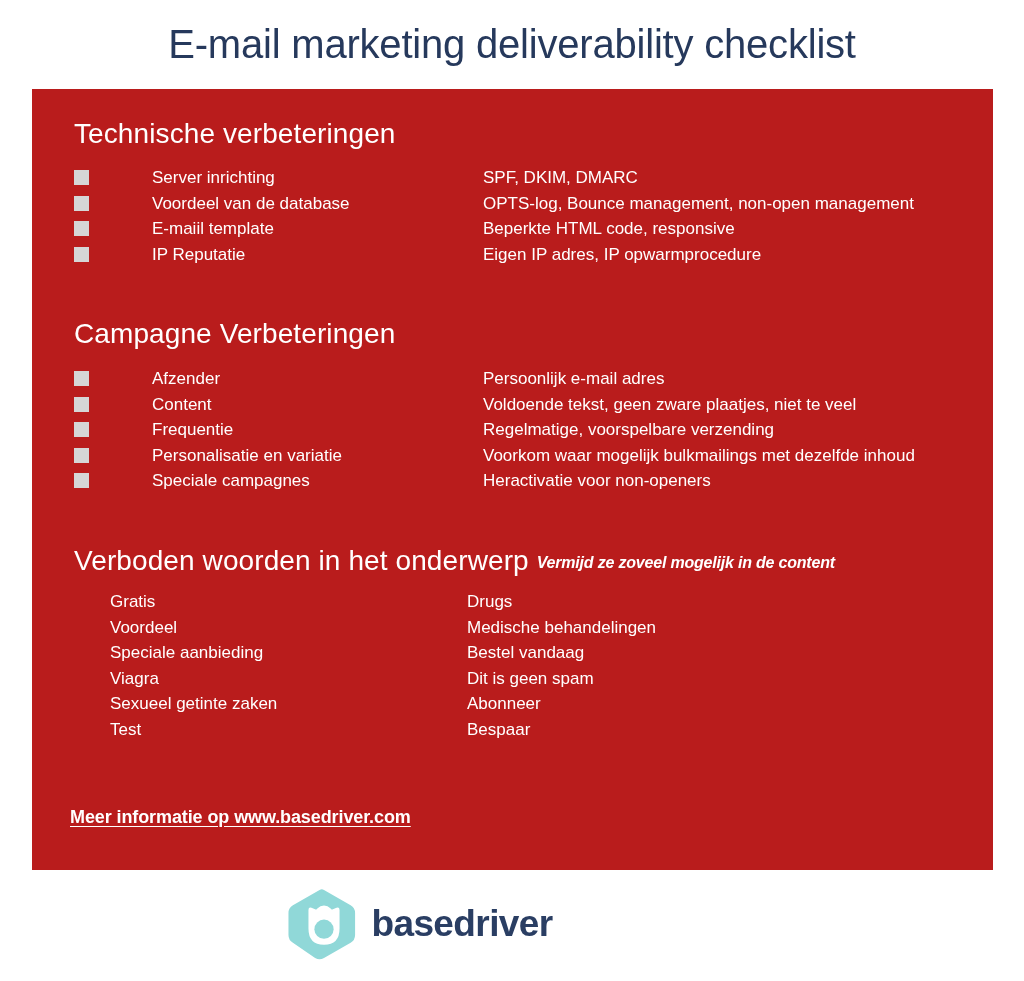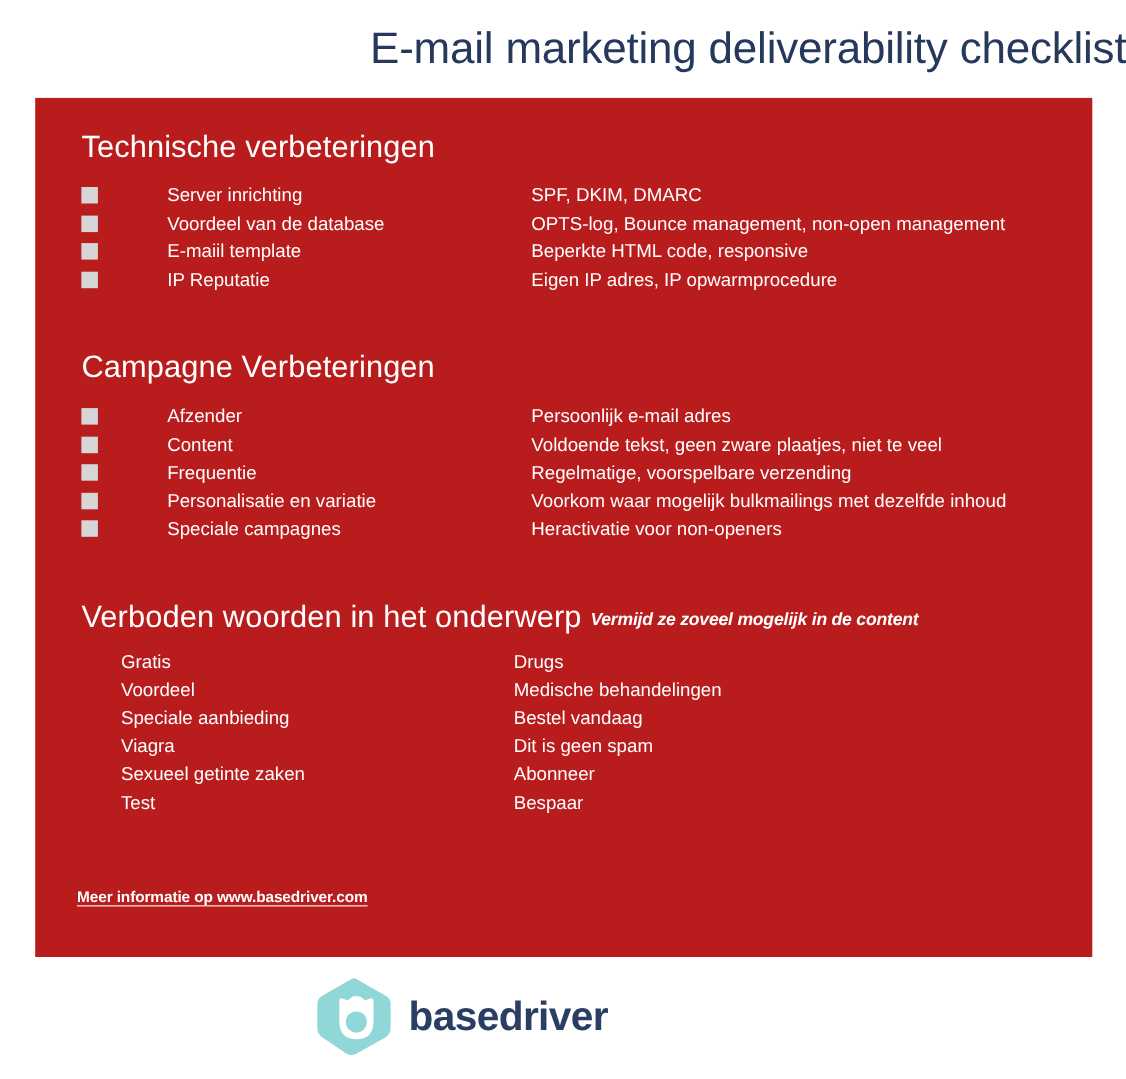--- a/index.html
+++ b/index.html
@@ -21,21 +21,21 @@
     width: 1024px;
     height: 981px;
   }
 
   
   .doc-title {
     position: absolute;
     left: 0;
     top: 19px;
     width: 1024px;
-    text-align: right;
+    text-align: center;
     font-size: 40px;
     font-weight: 400;
     letter-spacing: -0.2px;
     color: #26395c;
     line-height: 50px;
     white-space: nowrap;
   }
 
   
   .panel {
@@ -129,21 +129,21 @@
     height: 25.5px;
     color: #ffffff;
     white-space: nowrap;
   }
 
   
   .more-link {
     position: absolute;
     left: 38px;
     top: 718px;
-    font-size: 14px;
+    font-size: 18px;
     font-weight: bold;
     color: #ffffff;
     text-decoration: underline;
     text-underline-offset: 3px;
     letter-spacing: -0.1px;
     white-space: nowrap;
     cursor: pointer;
   }
 
   

